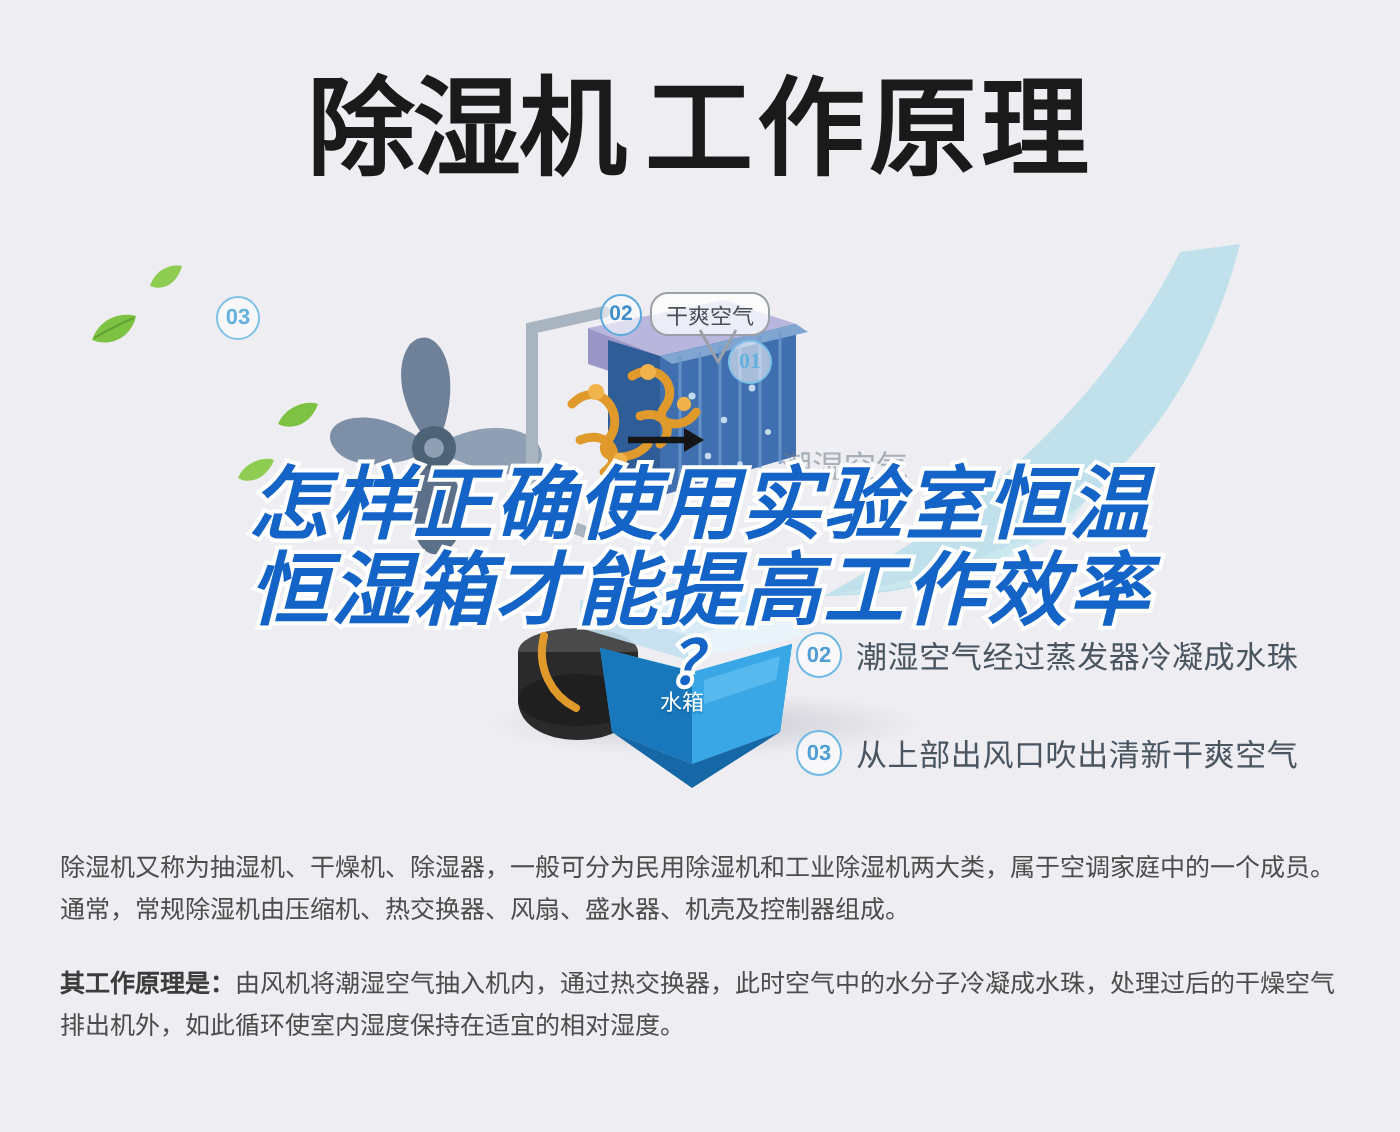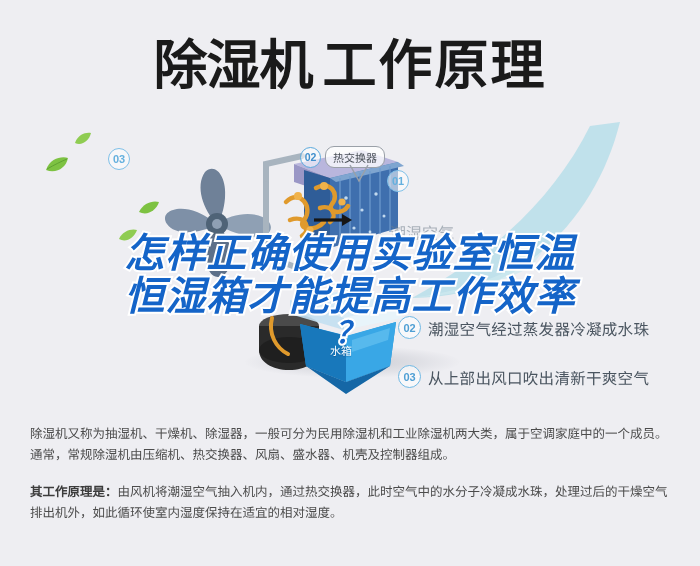--- a/index.html
+++ b/index.html
@@ -249,33 +249,33 @@
             <circle cx="84" cy="66" r="3.6"></circle>
         </g>
 
         <path d="M56 84 L84 84" stroke="#161616" stroke-width="3.2"></path>
         <path d="M84 78 L94 84 L84 90 Z" fill="#161616"></path>
       </svg>
     </div>
 
     <div class="callout">
       <span class="badge">02</span>
-      <span class="bubble">热交换器</span>
+      <span class="bubble">干爽空气</span>
     </div>
     <div class="bubble-tail" style="left:348px;top:56px;">
       <svg width="22" height="20" viewBox="0 0 22 20">
         <path d="M2 1 L11 17 L20 1" stroke="#9aa0a8" stroke-width="1.4" fill="none"></path>
       </svg>
     </div>
 
     <div class="marker" style="left:108px;top:40px;">
       <span class="badge">03</span>
     </div>
 
-    <div class="marker" style="left:387px;top:62px;">
+    <div class="marker" style="left:364px;top:62px;font-family:Liberation Serif, serif;">
       <span class="badge">01</span>
     </div>
 
     <div class="moist-label">潮湿空气</div>
 
     <div class="compressor">
       <svg width="78" height="72" viewBox="0 0 78 72">
         <ellipse cx="39" cy="22" rx="30" ry="12" fill="#4a4a4a"></ellipse>
         <path d="M9 22 L9 46 C9 58 22 66 39 66 C56 66 69 58 69 46 L69 22 Z" fill="#2a2a2a"></path>
         <ellipse cx="39" cy="46" rx="30" ry="13" fill="#1f1f1f"></ellipse>

